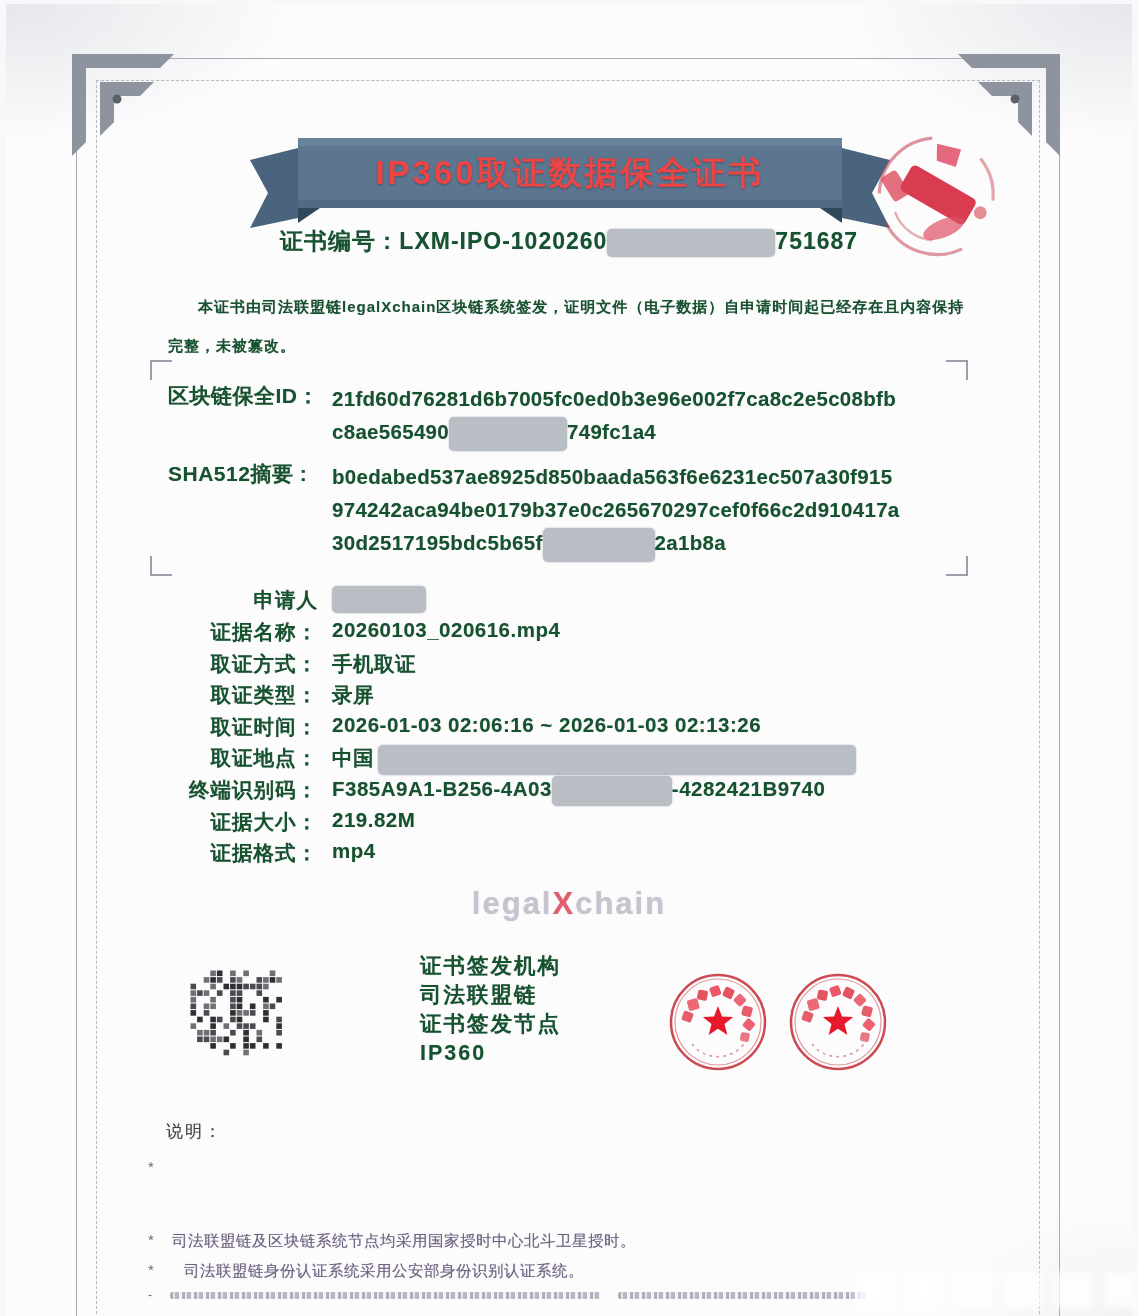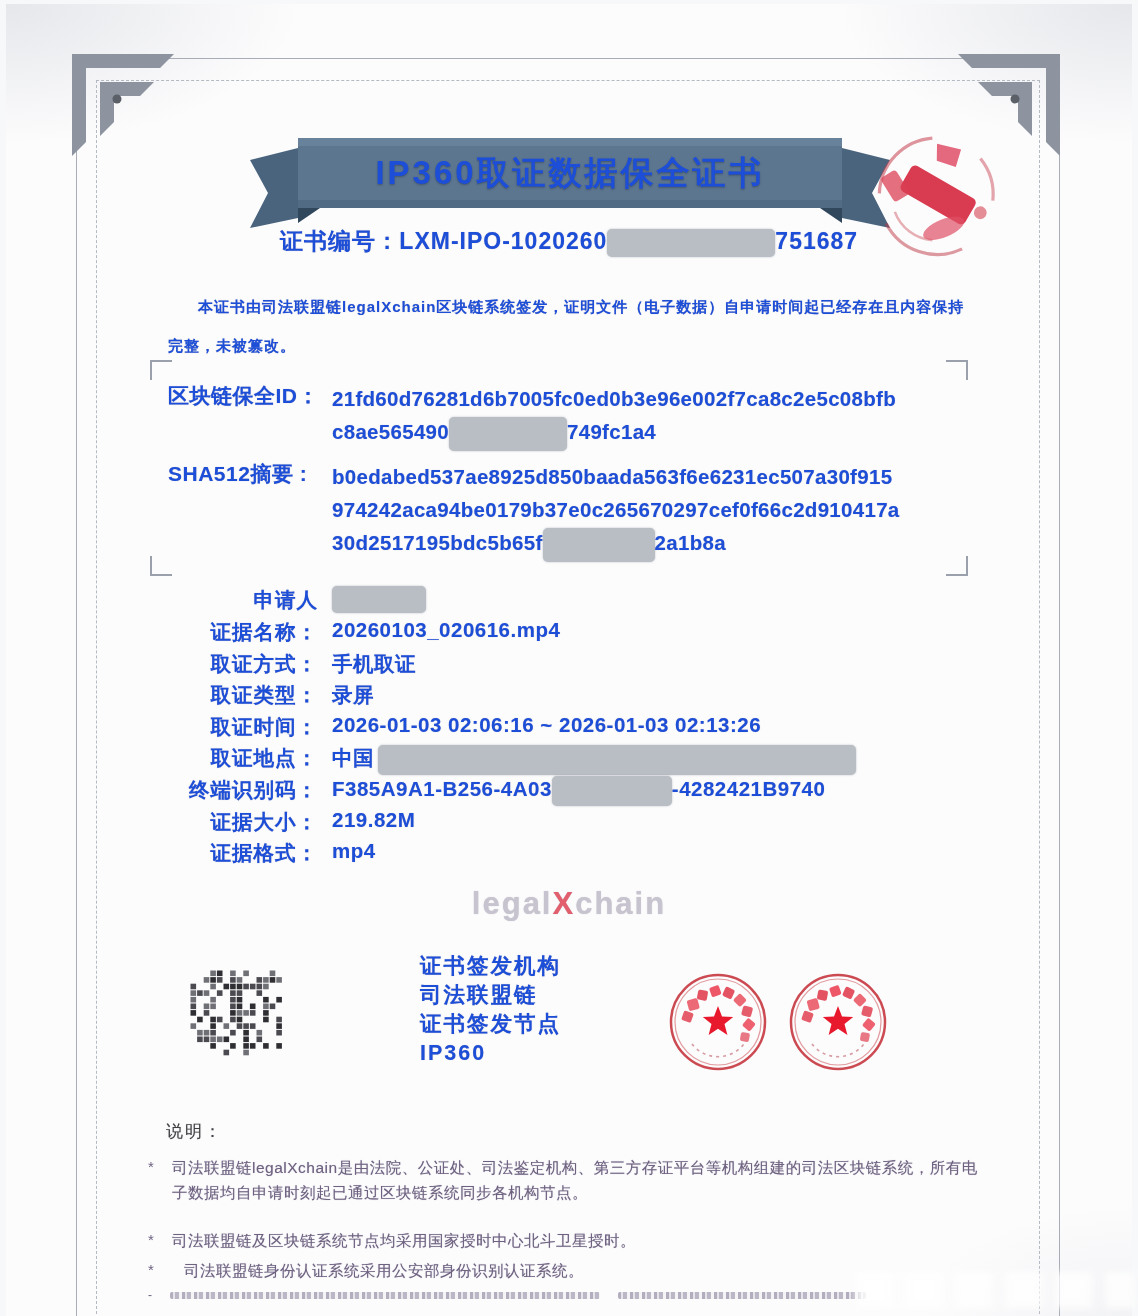--- a/index.html
+++ b/index.html
@@ -4,33 +4,33 @@
 <style>
   html,body{margin:0;padding:0;}
   body{background:#e9ebee;font-family:"Liberation Sans","DejaVu Sans",sans-serif;}
   .page{position:relative;width:1138px;height:1316px;margin:0 auto;background:#f7f8f9;overflow:hidden;}
   .paper{position:absolute;left:6px;top:4px;right:6px;bottom:0;background:#fcfcfd;}
   .paper::after{content:"";position:absolute;inset:0;pointer-events:none;
     background:
       radial-gradient(420px 200px at 0% 0%, rgba(150,156,168,.22), transparent 70%),
       radial-gradient(420px 200px at 100% 0%, rgba(150,156,168,.22), transparent 70%),
       radial-gradient(300px 160px at 100% 100%, rgba(150,156,168,.10), transparent 70%);}
-  .ink{color:#1d4ed8;text-shadow:0 0 1px rgba(76,64,89,.35);}
+  .ink{color:#14532d;text-shadow:0 0 1px rgba(76,64,89,.35);}
   
   .frame-solid{position:absolute;left:76px;top:58px;width:982px;height:1260px;
     border:1.5px solid #a7acb6;border-bottom:none;}
   .frame-dashed{position:absolute;left:96px;top:80px;width:942px;height:1238px;
     border:1.5px dashed #b4b9c2;border-bottom:none;}
   .bracket{position:absolute;width:118px;height:118px;top:52px;}
   .bracket.tl{left:70px;}
   .bracket.tr{left:944px;transform:scaleX(-1);}
   
   .ribbon{position:absolute;left:246px;top:126px;width:648px;height:104px;}
   .ribbon-title{position:absolute;left:298px;top:138px;width:544px;height:70px;line-height:70px;
-    text-align:center;color:#1d4ed8;font-size:33px;font-weight:bold;letter-spacing:3px;
+    text-align:center;color:#ef4444;font-size:33px;font-weight:bold;letter-spacing:3px;
     text-shadow:0 1px 2px rgba(30,45,60,.45);}
   
   .stamp{position:absolute;left:870px;top:132px;width:128px;height:128px;transform:rotate(-8deg);opacity:.92;}
   
   .certno{position:absolute;left:0;top:226px;width:1138px;text-align:center;font-size:23px;font-weight:600;letter-spacing:1px;}
   .redact{display:inline-block;vertical-align:middle;background:#b9bdc4;border-radius:5px;box-shadow:0 0 2px rgba(120,125,135,.5);}
   
   .intro{position:absolute;left:168px;top:272px;width:806px;font-size:15px;font-weight:600;
     line-height:39px;text-indent:2em;letter-spacing:1px;}
   
@@ -294,21 +294,20 @@
   <svg class="seal s1" viewBox="0 0 100 100">
       <use href="#seal-sym"></use>
     </svg>
   <svg class="seal s2" viewBox="0 0 100 100">
       <use href="#seal-sym"></use>
     </svg>
 
   <div class="notes-label">说明：</div>
 
   <span class="note-bullet" style="top:1158px;">*</span>
-  <div class="note" style="top:1155px;">司法联盟链legalXchain是由法院、公证处、司法鉴定机构、第三方存证平台等机构组建的司法区块链系统，所有电子数据均自申请时刻起已通过区块链系统同步各机构节点。</div>
 
   <span class="note-bullet" style="top:1231px;">*</span>
   <div class="note" style="top:1228px;">司法联盟链及区块链系统节点均采用国家授时中心北斗卫星授时。</div>
 
   <span class="note-bullet" style="top:1261px;">*</span>
   <div class="note" style="top:1258px;margin-left:12px;">司法联盟链身份认证系统采用公安部身份识别认证系统。</div>
 
   <span class="note-bullet" style="top:1288px;font-size:12px;">-</span>
   <div class="fineprint" style="left:170px;top:1292px;width:430px;"></div>
   <div class="fineprint" style="left:618px;top:1292px;width:248px;"></div>

